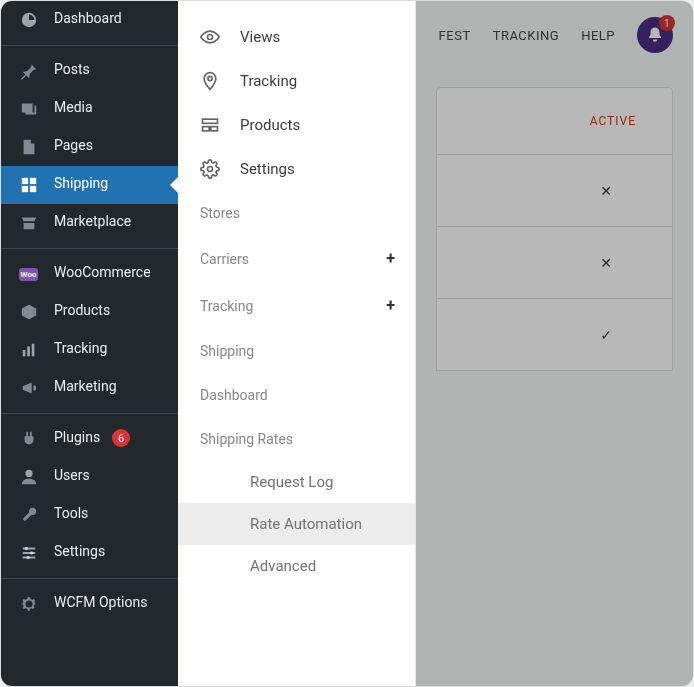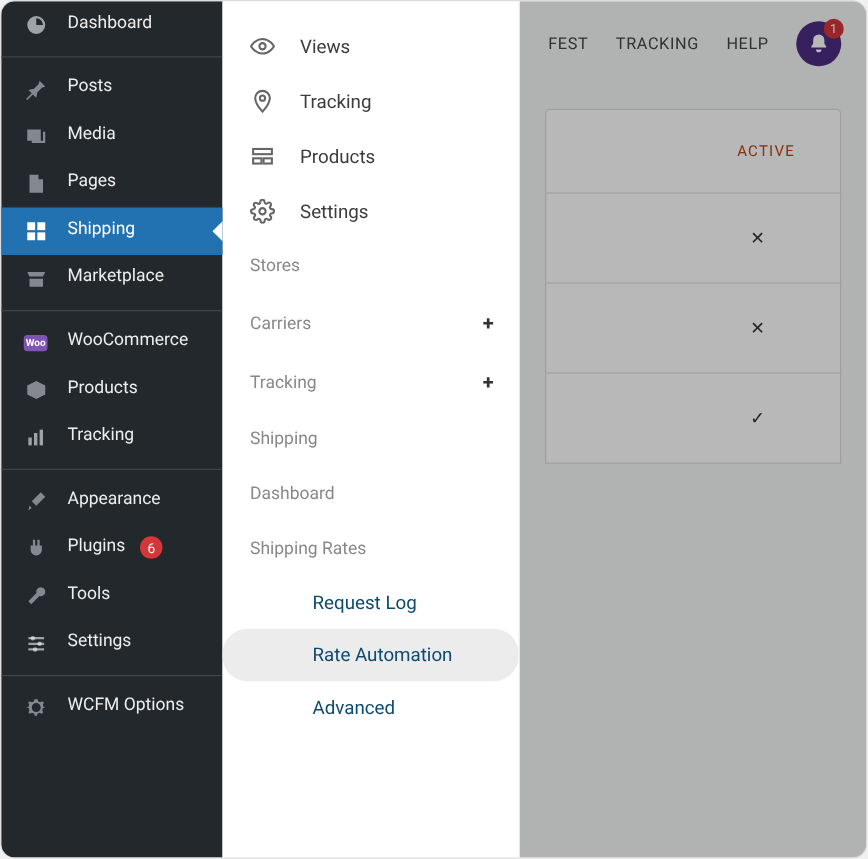--- a/index.html
+++ b/index.html
@@ -15,22 +15,22 @@
     .wp-item.active .icon { color: #fff; }
     .wp-separator { border-top: 1px solid #3d444c; margin: 6px 0; }
     .wp-item .badge { background: #d63638; color: #fff; border-radius: 10px; font-size: 11px; min-width: 18px; height: 18px; display: inline-flex; align-items: center; justify-content: center; padding: 0 5px; margin-left: 2px; }
 
     
     .submenu { width: 238px; background: #fff; border-right: 1px solid #e8e8e8; display: flex; flex-direction: column; padding-top: 14px; overflow-y: auto; }
     .sub-item { display: flex; align-items: center; gap: 20px; padding: 12px 20px 12px 22px; font-size: 15px; color: #3c3c3c; cursor: pointer; }
     .sub-item .icon { width: 20px; height: 20px; color: #666; display: flex; align-items: center; justify-content: center; }
     .sub-section { padding: 14px 20px 14px 22px; font-size: 14px; color: #888; display: flex; align-items: center; justify-content: space-between; cursor: pointer; }
     .sub-section .plus { font-weight: bold; color: #333; font-size: 16px; }
-    .sub-child { padding: 12px 20px 12px 72px; font-size: 15px; color: #0c4a6e; cursor: pointer; }
-    .sub-child.active { background: #ececec; border-radius: 20px; }
+    .sub-child { padding: 12px 20px 12px 72px; font-size: 15px; color: #737373; cursor: pointer; }
+    .sub-child.active { background: #ececec; }
 
     
     .main { flex: 1; position: relative; background: #f6f7f7; }
     .overlay { position: absolute; inset: 0; background: rgba(0,0,0,0.28); z-index: 5; pointer-events: none; }
     .topbar { display: flex; align-items: center; justify-content: flex-end; gap: 22px; padding: 16px 20px; font-size: 13px; color: #444; letter-spacing: 0.5px; }
     .bell { width: 36px; height: 36px; border-radius: 50%; background: #4b2e83; display: flex; align-items: center; justify-content: center; position: relative; }
     .bell .count { position: absolute; top: -2px; right: -2px; background: #d63638; color: #fff; width: 16px; height: 16px; border-radius: 50%; font-size: 10px; display: flex; align-items: center; justify-content: center; }
     .content { padding: 0 20px; }
     .thead { display: flex; justify-content: flex-end; padding: 26px 36px; border: 1px solid #ddd; border-radius: 4px 4px 0 0; background: #fff; margin-top: 18px; font-size: 12px; color: #c2410c; letter-spacing: 1px; }
     .trow { border: 1px solid #ddd; border-top: none; background: #fff; height: 72px; display: flex; align-items: center; justify-content: flex-end; padding: 0 60px; font-size: 14px; color: #333; }
@@ -112,37 +112,46 @@
     <div class="wp-item">
       <span class="icon">
           <svg width="18" height="18" viewBox="0 0 20 20" fill="currentColor">
             <rect x="3" y="10" width="3" height="7"></rect>
             <rect x="8" y="6" width="3" height="11"></rect>
             <rect x="13" y="3" width="3" height="14"></rect>
           </svg>
         </span>
       <span>Tracking</span>
     </div>
-    <div class="wp-separator"></div>
-    <div class="wp-item">
-      <span class="icon">
-          <svg width="18" height="18" viewBox="0 0 20 20" fill="currentColor">
-            <path d="M14 2l4 4-8 8-4-4zM4 14l2 2-3 2z" opacity=".8"></path>
-          </svg>
-        </span>
-      <span>Appearance</span>
-    </div>
+    <div class="wp-item">
+      <span class="icon">
+          <svg width="18" height="18" viewBox="0 0 20 20" fill="currentColor">
+            <path d="M3 8l10-4v12L3 12zM15 7a3 3 0 010 6" opacity=".8"></path>
+          </svg>
+        </span>
+      <span>Marketing</span>
+    </div>
+    <div class="wp-separator"></div>
     <div class="wp-item">
       <span class="icon">
           <svg width="18" height="18" viewBox="0 0 20 20" fill="currentColor">
             <path d="M7 2v5H5v4a5 5 0 0010 0V7h-2V2h-2v5H9V2z" opacity=".8"></path>
           </svg>
         </span>
       <span>Plugins</span>
       <span class="badge">6</span>
+    </div>
+    <div class="wp-item">
+      <span class="icon">
+          <svg width="18" height="18" viewBox="0 0 20 20" fill="currentColor">
+            <circle cx="10" cy="6" r="4"></circle>
+            <path d="M2 18c0-4 4-6 8-6s8 2 8 6" opacity=".8"></path>
+          </svg>
+        </span>
+      <span>Users</span>
     </div>
     <div class="wp-item">
       <span class="icon">
           <svg width="18" height="18" viewBox="0 0 20 20" fill="currentColor">
             <path d="M14 2a4 4 0 00-3.8 5.2L3 14.4 5.6 17l7.2-7.2A4 4 0 1014 2z" opacity=".8"></path>
           </svg>
         </span>
       <span>Tools</span>
     </div>
     <div class="wp-item">

